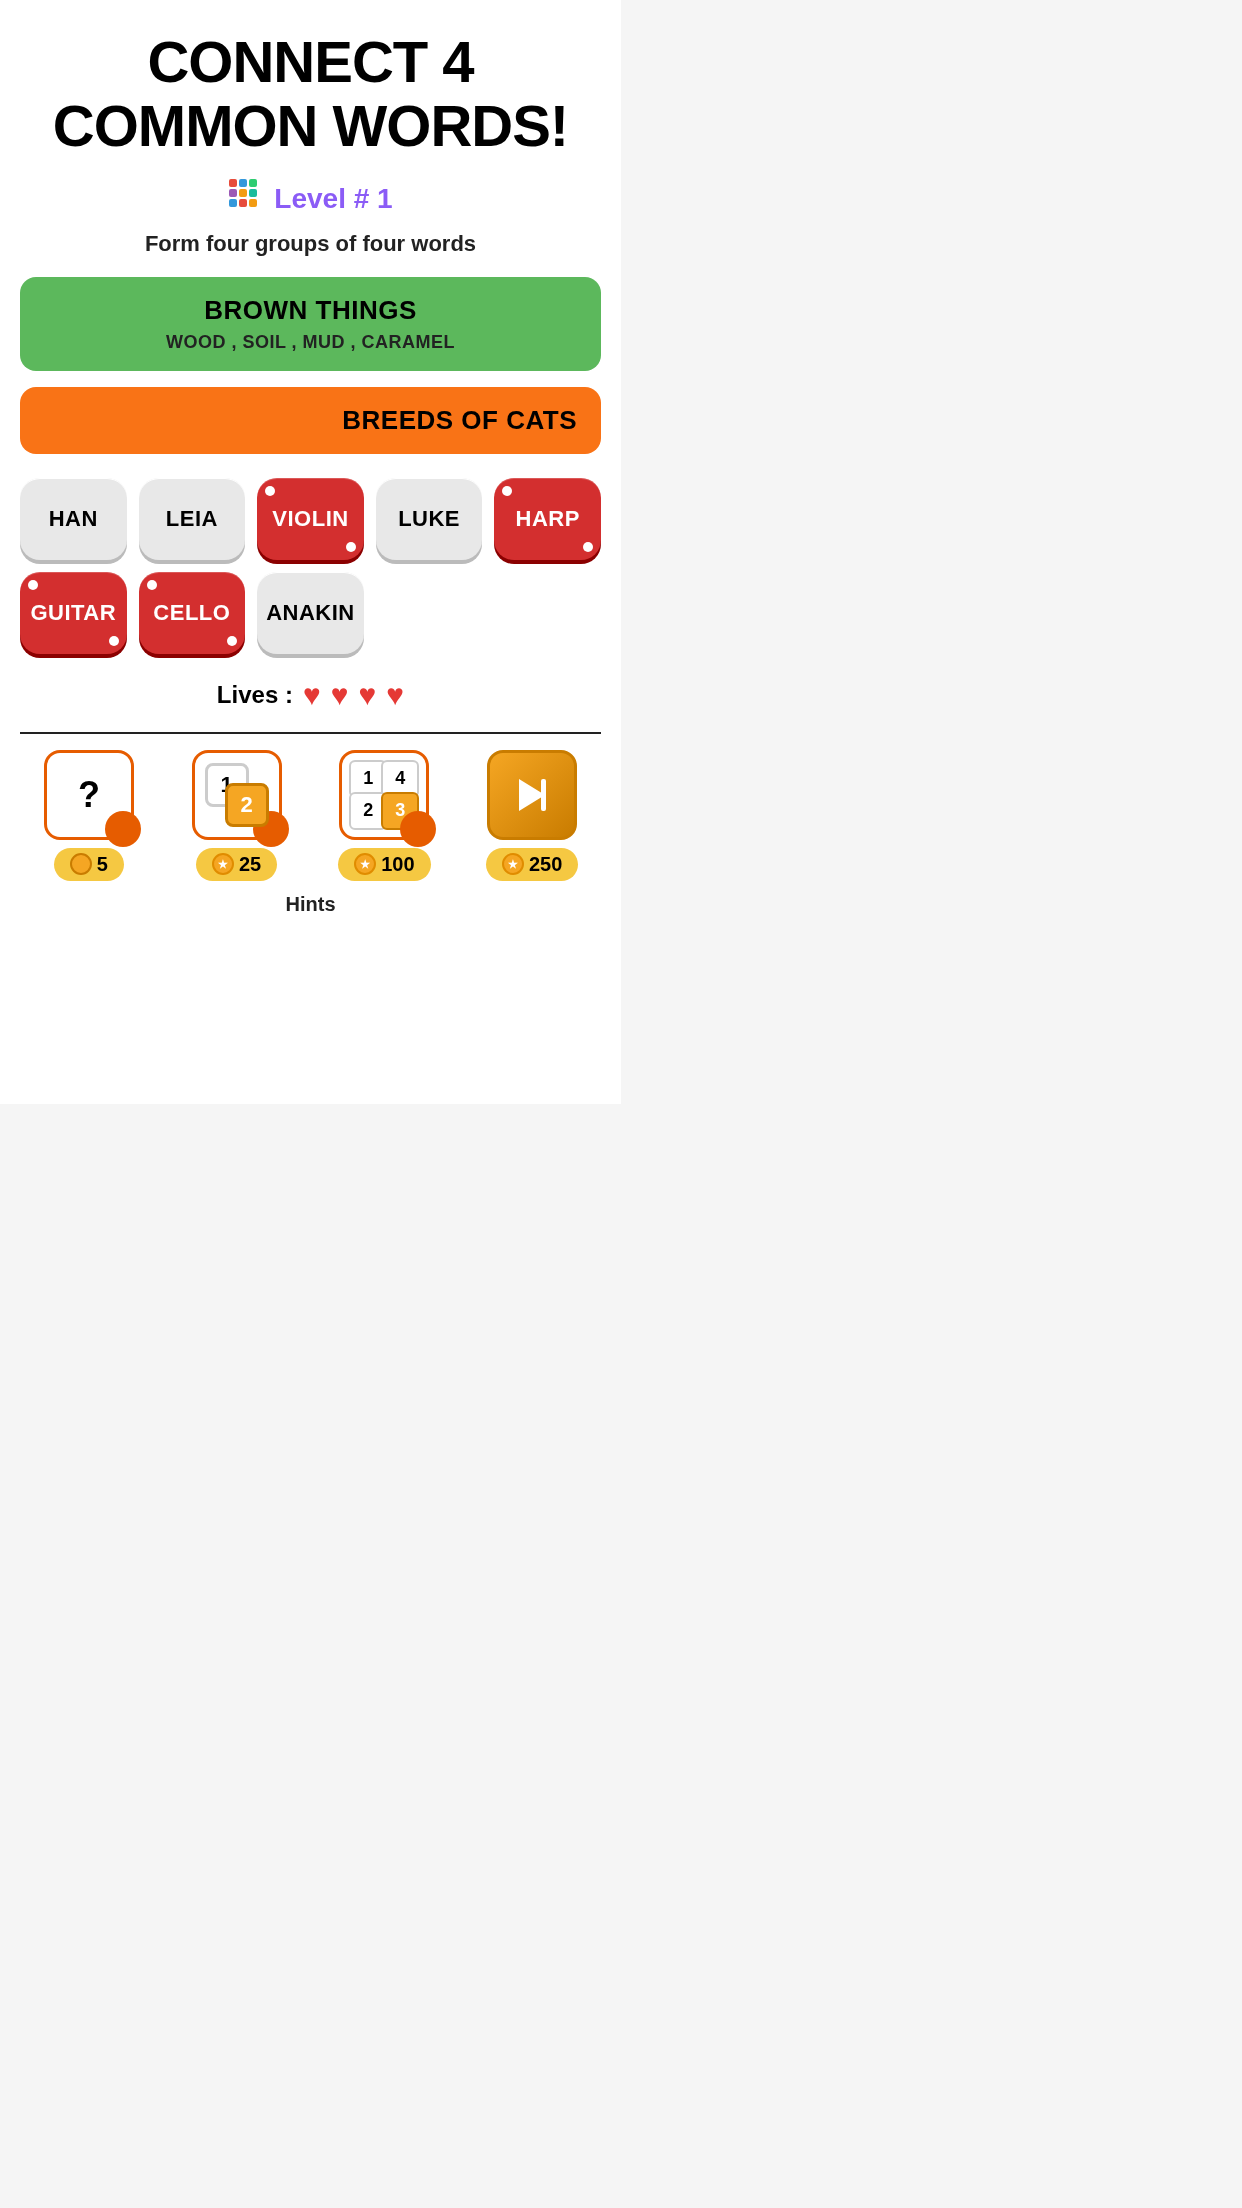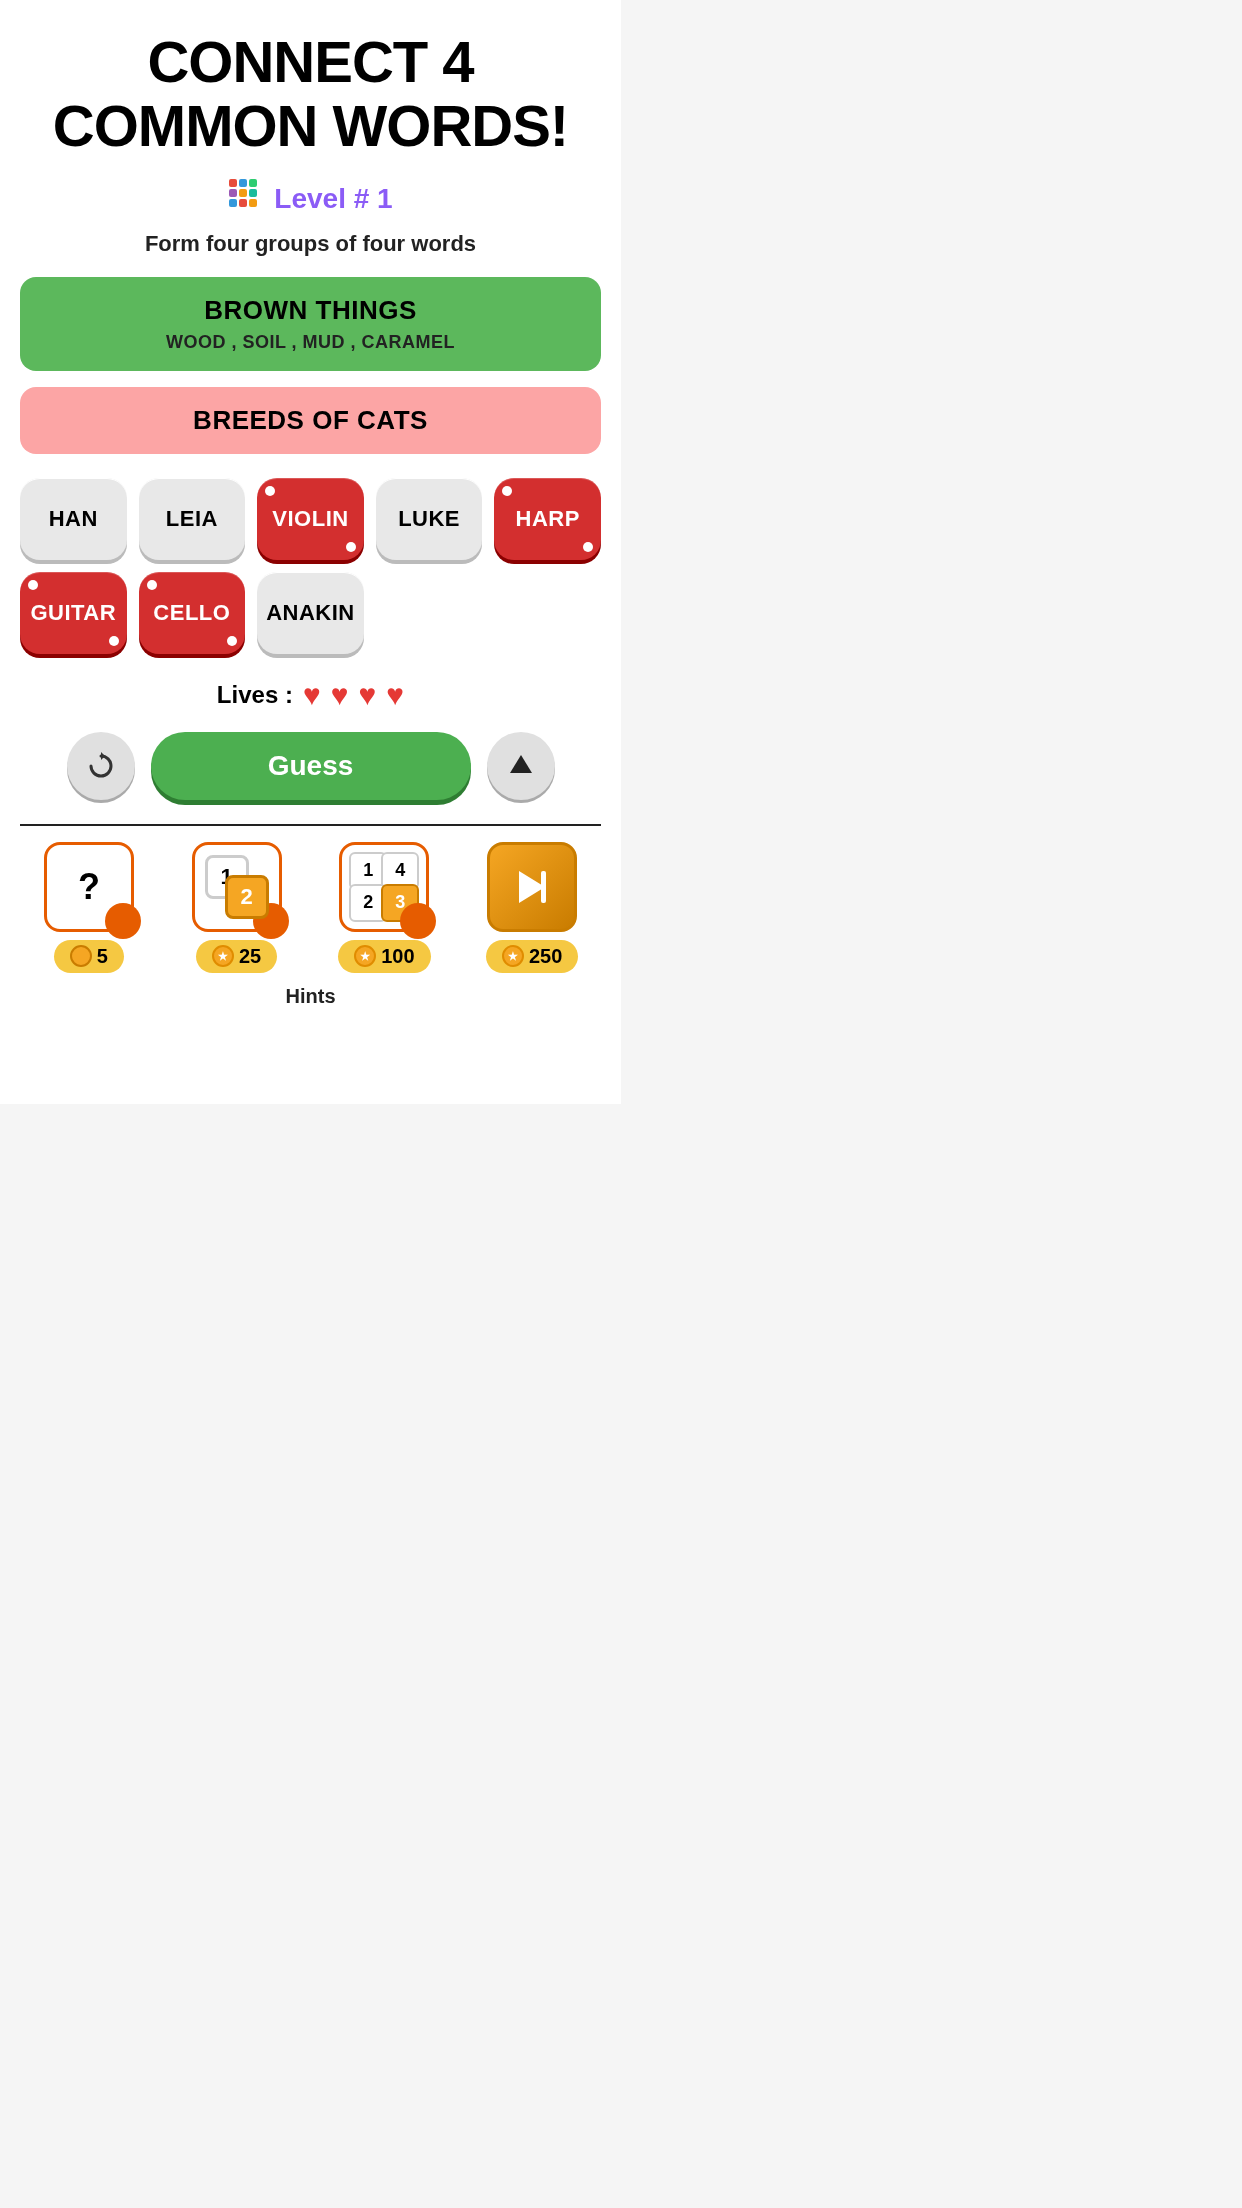--- a/index.html
+++ b/index.html
@@ -57,21 +57,22 @@
       width: 100%;
       border-radius: 16px;
       padding: 18px 24px;
       margin-bottom: 16px;
       text-align: center;
     }
     .category-card.green {
       background: #5cb85c;
     }
     .category-card.yellow {
-      background: #fca5a5;
+      background: #f97316;
+      text-align: right;
     }
     .category-title {
       font-size: 26px;
       font-weight: 900;
       color: #000;
       text-transform: uppercase;
       letter-spacing: 0.5px;
       font-family: 'Arial Black', Arial, sans-serif;
     }
     .category-words {
@@ -415,34 +416,20 @@
   </div>
 
   <div class="lives-row">
     <span>Lives :</span>
     <span class="heart">♥</span>
     <span class="heart">♥</span>
     <span class="heart">♥</span>
     <span class="heart">♥</span>
   </div>
 
-  <div class="actions-row">
-    <button class="action-btn-circle">
-      <svg width="30" height="30" viewBox="0 0 30 30">
-        <path d="M15 5 A10 10 0 1 1 5 15" stroke="#333" stroke-width="3" fill="none" stroke-linecap="round"></path>
-        <polygon points="15,1 15,9 19,5" fill="#333"></polygon>
-      </svg>
-    </button>
-    <button class="guess-btn">Guess</button>
-    <button class="action-btn-circle">
-      <svg width="30" height="30" viewBox="0 0 30 30">
-        <polygon points="15,4 26,22 4,22" fill="#222"></polygon>
-      </svg>
-    </button>
-  </div>
 
   <div class="hints-section">
     <div class="hints-grid">
 
       <div class="hint-item">
         <div class="hint-card orange-accent">
           <div class="card-inner">
             <span style="font-size:36px; font-weight:900; font-family:'Arial Black',Arial,sans-serif; color:#000;">?</span>
           </div>
           <div class="orange-circle"></div>

